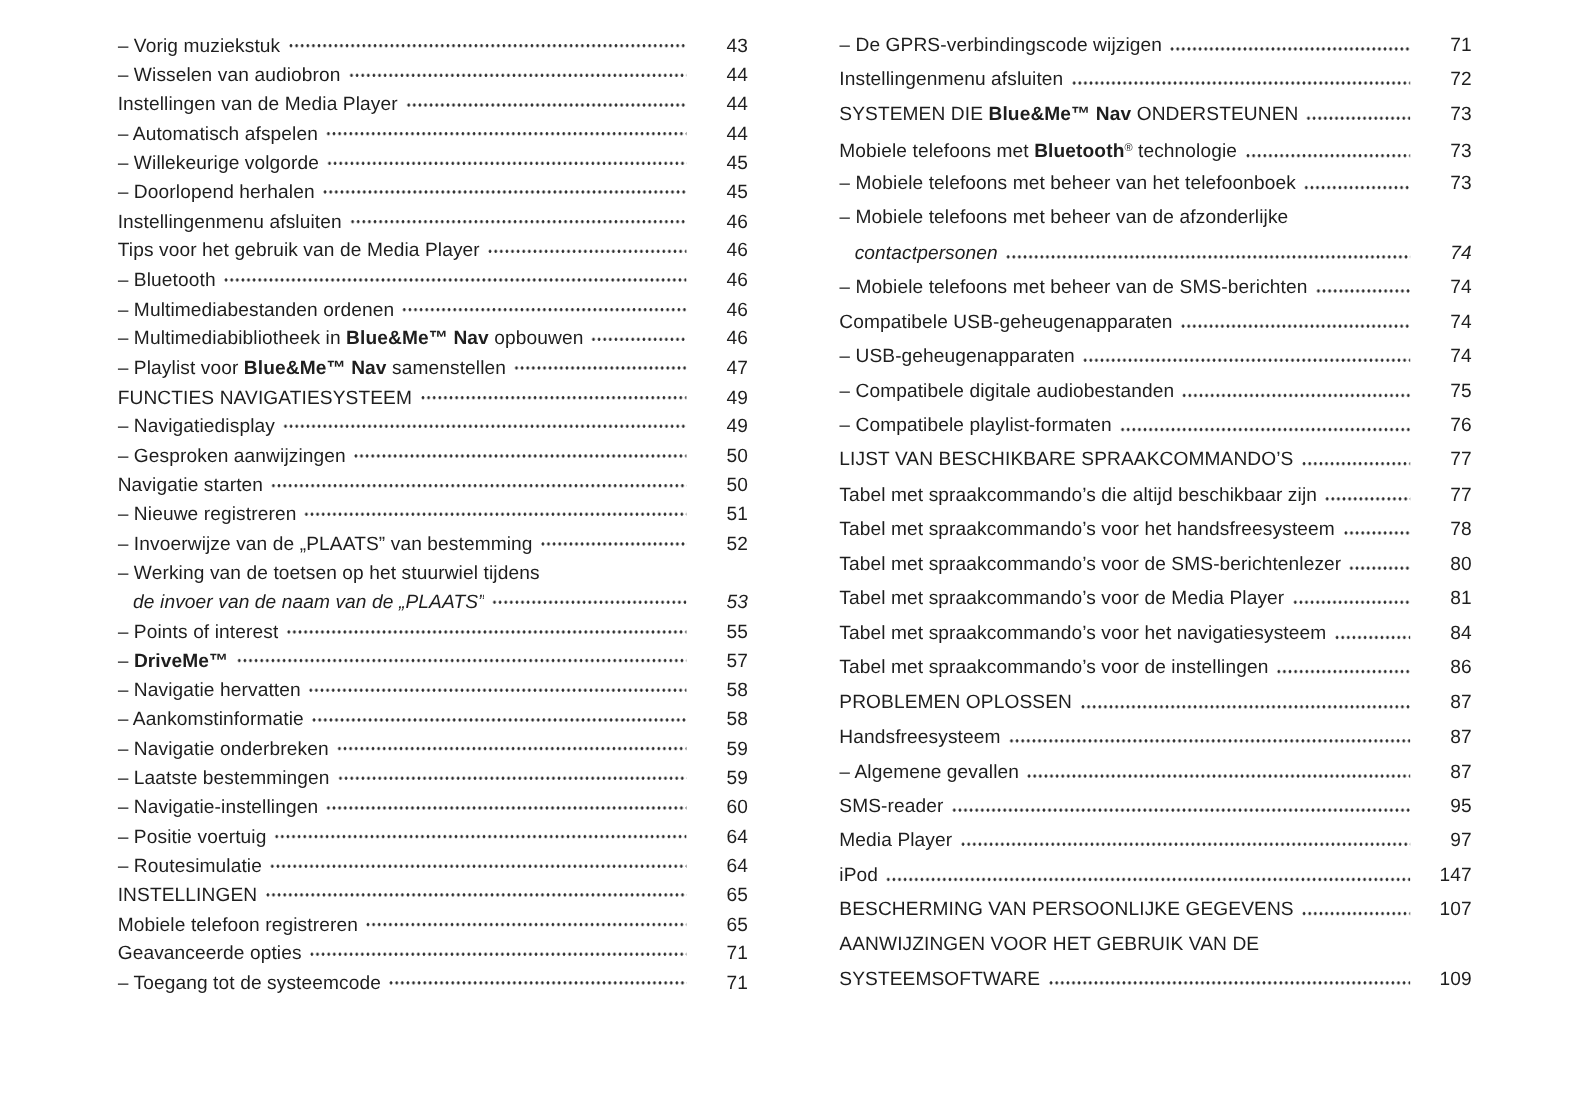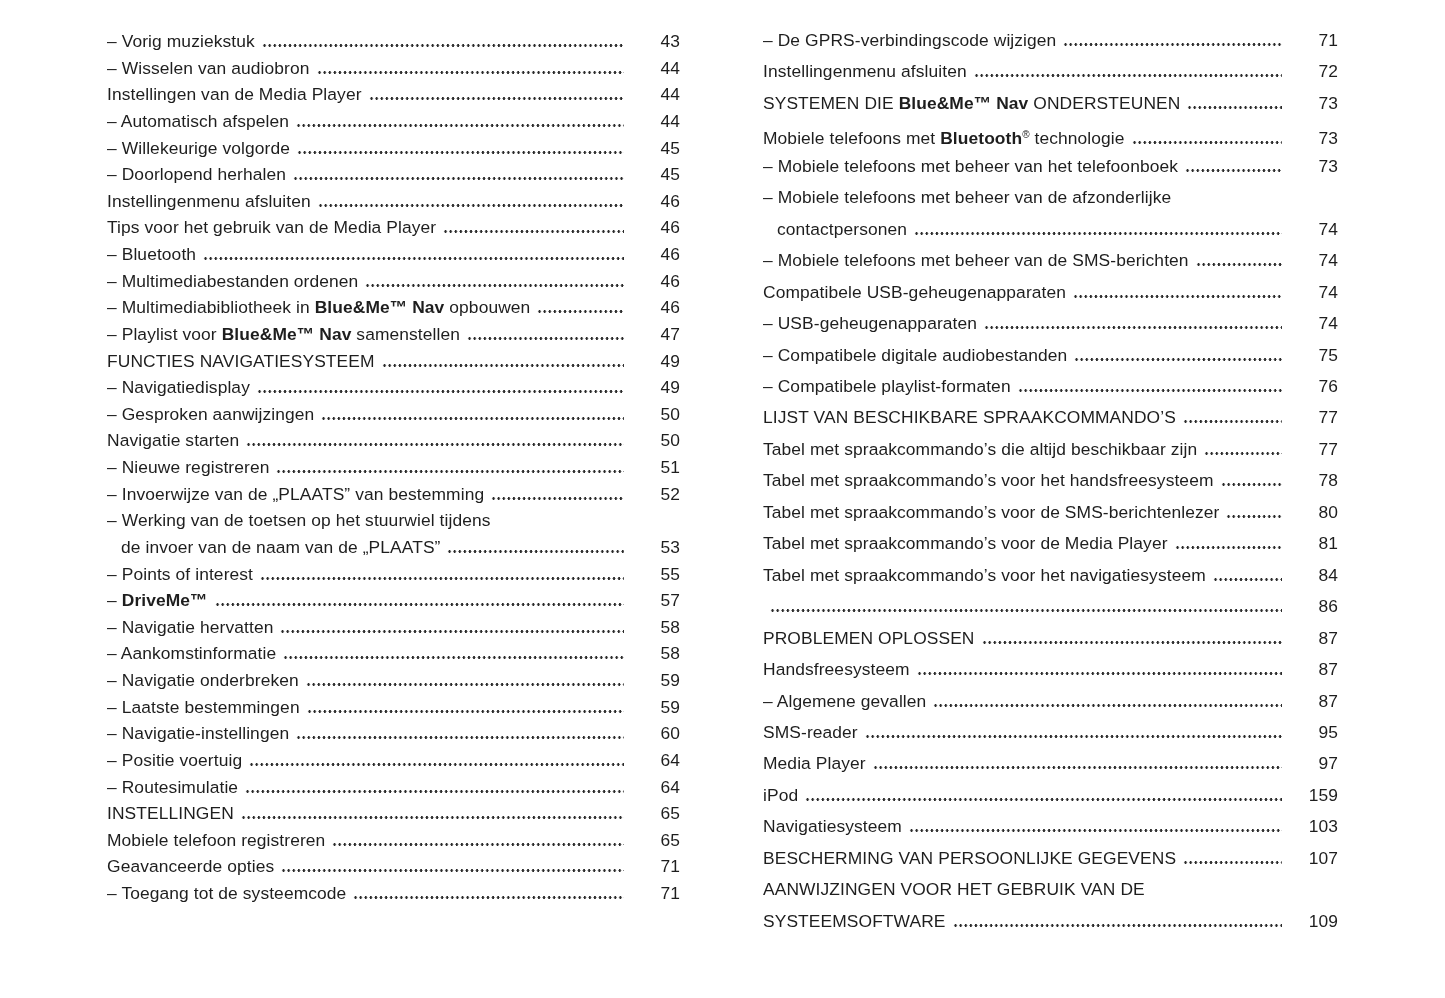--- a/index.html
+++ b/index.html
@@ -27,23 +27,23 @@
   }
   .col-left{left:107px;top:28px;width:573px;}
   .col-right{left:763px;top:25px;width:575px;}
   .toc-row{
     display:flex;
     align-items:baseline;
     white-space:nowrap;
     font-size:17.4px;
     letter-spacing:0.1px;
   }
-  .col-left .toc-row{height:26.64px;line-height:26.64px;}
+  .col-left .toc-row{height:26.64px;line-height:26.64px;align-items:center;}
   .col-right .toc-row{height:31.46px;line-height:31.46px;}
-  .toc-row.indent{padding-left:14px;}
+  .toc-row.indent{padding-left:14px;font-style:italic;}
   .toc-title{flex:0 1 auto;overflow:hidden;}
   .toc-title .b{font-weight:700;}
   .toc-title .sup{
     font-size:10px;
     vertical-align:6px;
     letter-spacing:0;
   }
   .leader{
     flex:1 1 auto;
     min-width:10px;
@@ -312,20 +312,21 @@
         <span class="toc-title"><span>Tabel met spraakcommando’s voor de Media Player</span></span>
         <span class="leader"></span>
         <span class="page-num">81</span>
       </div>
       <div class="toc-row">
         <span class="toc-title"><span>Tabel met spraakcommando’s voor het navigatiesysteem</span></span>
         <span class="leader"></span>
         <span class="page-num">84</span>
       </div>
       <div class="toc-row">
+        <span class="toc-title"><span>Tabel met spraakcommando’s voor de instellingen</span></span>
         <span class="leader"></span>
         <span class="page-num">86</span>
       </div>
       <div class="toc-row">
         <span class="toc-title"><span>PROBLEMEN OPLOSSEN</span></span>
         <span class="leader"></span>
         <span class="page-num">87</span>
       </div>
       <div class="toc-row">
         <span class="toc-title"><span>Handsfreesysteem</span></span>
@@ -343,26 +344,21 @@
         <span class="page-num">95</span>
       </div>
       <div class="toc-row">
         <span class="toc-title"><span>Media Player</span></span>
         <span class="leader"></span>
         <span class="page-num">97</span>
       </div>
       <div class="toc-row">
         <span class="toc-title"><span>iPod</span></span>
         <span class="leader"></span>
-        <span class="page-num">159</span>
-      </div>
-      <div class="toc-row">
-        <span class="toc-title"><span>Navigatiesysteem</span></span>
-        <span class="leader"></span>
-        <span class="page-num">103</span>
+        <span class="page-num">147</span>
       </div>
       <div class="toc-row">
         <span class="toc-title"><span>BESCHERMING VAN PERSOONLIJKE GEGEVENS</span></span>
         <span class="leader"></span>
         <span class="page-num">107</span>
       </div>
       <div class="toc-row">
         <span class="toc-title"><span>AANWIJZINGEN VOOR HET GEBRUIK VAN DE</span></span>
       </div>
       <div class="toc-row">

